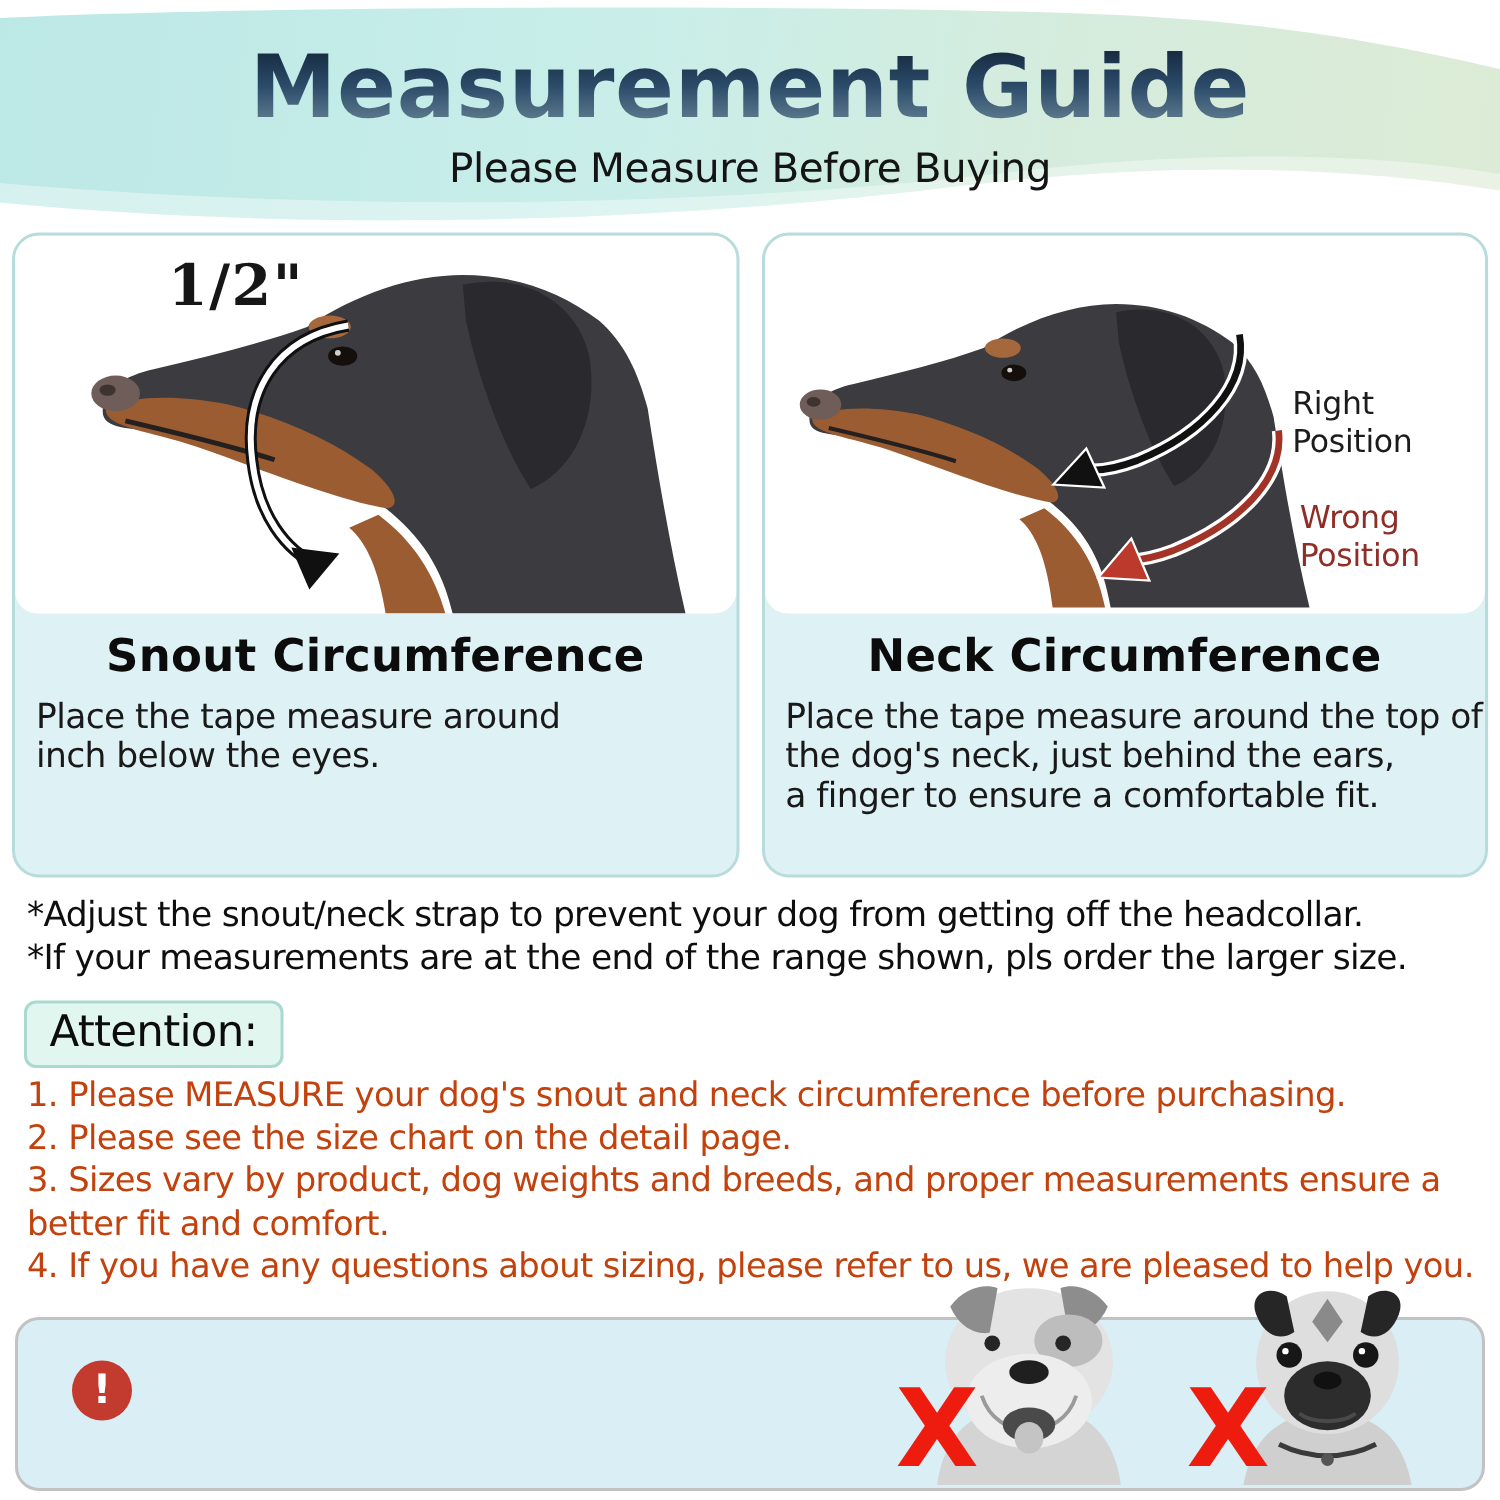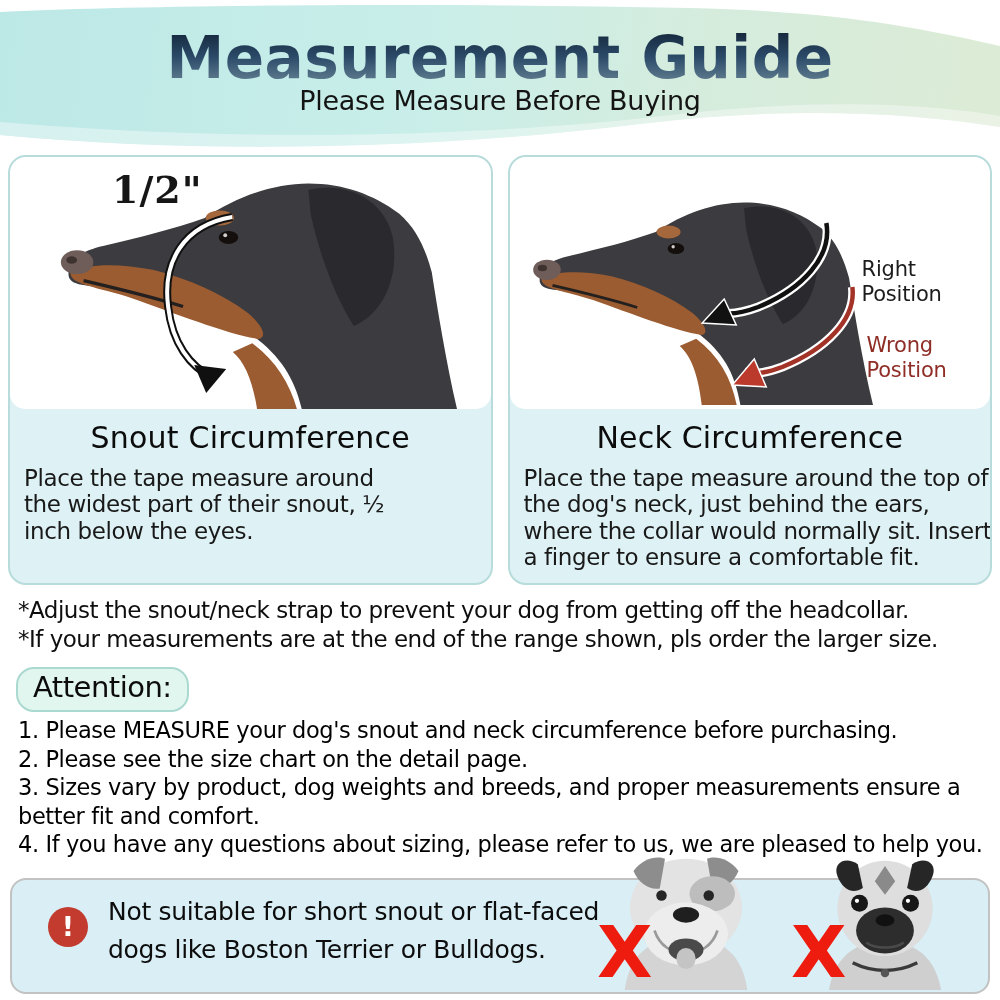--- a/index.html
+++ b/index.html
@@ -13,43 +13,43 @@
     background:linear-gradient(97deg,#bce8e6 0%,#c9eee9 42%,#d5ecdd 70%,#dcebd5 100%);}
   .header-waves{position:absolute;inset:0;width:100%;height:100%;}
   .page-title{
     position:absolute;top:24px;left:0;width:100%;text-align:center;
     font-size:58px;font-weight:bold;letter-spacing:0.5px;white-space:nowrap;
     background:linear-gradient(180deg,#132539 8%,#2b4a68 48%,#74909f 100%);
     -webkit-background-clip:text;background-clip:text;
     -webkit-text-fill-color:transparent;color:#1d3a5c;
   }
   .page-subtitle{
-    position:absolute;top:85px;left:0;width:100%;text-align:center;
+    position:absolute;top:97px;left:0;width:100%;text-align:center;
     font-size:27px;color:#141414;letter-spacing:-0.3px;white-space:nowrap;
   }
   
   .panels{position:absolute;top:155px;left:8px;width:984px;height:430px;display:flex;gap:15px;}
   .panel{flex:1;position:relative;background:#def1f4;border:2px solid #b7dcdb;border-radius:18px;overflow:hidden;}
   .photo{position:relative;height:252px;background:#fff;border-radius:15px;overflow:hidden;}
   .photo svg.scene{position:absolute;inset:0;width:100%;height:100%;}
   .half-label{position:absolute;left:102px;top:10px;font-family:"DejaVu Serif",serif;
     font-weight:bold;font-size:38px;color:#161616;letter-spacing:1px;}
   .pos-label{position:absolute;font-size:21px;line-height:1.17;width:98px;color:#1c1c1c;letter-spacing:-0.2px;margin-top:46px;}
   .pos-right{left:352px;top:54px;}
   .pos-wrong{left:357px;top:130px;color:#8e2e26;}
   .caption{padding:4px 14px 0;}
-  .caption h2{margin:7px 0 10px;text-align:center;font-size:30px;font-weight:normal;color:#0c0c0c;letter-spacing:0.2px;}
+  .caption h2{margin:7px 0 10px;text-align:center;font-size:30px;font-weight:bold;color:#0c0c0c;letter-spacing:0.2px;}
   .cap-line{font-size:23px;line-height:1.15;color:#191919;letter-spacing:-0.4px;white-space:nowrap;}
   
   .notes{position:absolute;top:596px;left:18px;}
   .note-line{font-size:23px;line-height:1.24;letter-spacing:-0.5px;color:#0e0e0e;white-space:nowrap;}
   .attention-label{position:absolute;top:667px;left:16px;font-size:29px;color:#0c0c0c;
-    background:#e2f6f0;border:2px solid #a9d9cf;border-radius:18px;padding:1px 15px 6px;letter-spacing:-0.5px;}
+    background:#e2f6f0;border:2px solid #a9d9cf;border-radius:8px;padding:1px 15px 6px;letter-spacing:-0.5px;}
   .attention-list{position:absolute;top:716px;left:18px;}
-  .att-line{font-size:22.5px;line-height:1.27;letter-spacing:-0.4px;color:#000000;white-space:nowrap;}
+  .att-line{font-size:22.5px;line-height:1.27;letter-spacing:-0.4px;color:#c2410c;white-space:nowrap;}
   
   .warning-box{position:absolute;top:878px;left:10px;width:976px;height:112px;
     background:#d9eef5;border:2px solid #c2c2c2;border-radius:16px;}
   .warning-icon{position:absolute;left:36px;top:27px;width:40px;height:40px;border-radius:50%;
     background:#c23b2e;color:#fff;font-size:27px;font-weight:bold;text-align:center;line-height:39px;}
   .warning-lines{position:absolute;left:96px;top:13px;}
   .warn-line{font-size:25px;line-height:1.53;letter-spacing:-0.3px;color:#0d0d0d;white-space:nowrap;}
   .dog-bulldog{position:absolute;left:578px;top:-30px;width:192px;height:140px;}
   .dog-pug{position:absolute;left:774px;top:-26px;width:198px;height:136px;}
   .x-mark{position:absolute;font-size:72px;font-weight:bold;color:#ee1c0f;line-height:1;
@@ -132,21 +132,20 @@
           <path d="M222,60 C174,68 152,104 158,150 C162,186 180,210 202,220" fill="none" stroke="#101010" stroke-width="8"></path>
           <path d="M222,60 C174,68 152,104 158,150 C162,186 180,210 202,220" fill="none" stroke="#ffffff" stroke-width="4"></path>
           <polygon points="184,208 216,212 196,236" fill="#101010"></polygon>
         </g>
       </svg>
       <div class="half-label">1/2"</div>
     </div>
     <div class="caption">
       <h2>Snout Circumference</h2>
       <div class="cap-line">Place the tape measure around</div>
-      <div class="cap-line">the widest part of their snout, ½</div>
       <div class="cap-line">inch below the eyes.</div>
     </div>
   </div>
 
   <div class="panel">
     <div class="photo">
       <svg class="scene" viewBox="0 0 480 252" preserveAspectRatio="none">
         <use href="#dob" xlink:href="#dob" transform="translate(2,18) scale(0.92)"></use>
         <g>
           <path d="M316,66 C322,100 292,132 248,150 C232,156 218,158 208,155" fill="none" stroke="#ffffff" stroke-width="9"></path>
@@ -159,21 +158,20 @@
           <polygon points="244,202 222,228 256,230" fill="#bb3a2b" stroke="#ffffff" stroke-width="1.5"></polygon>
         </g>
       </svg>
       <div class="pos-label pos-right">Right Position</div>
       <div class="pos-label pos-wrong">Wrong Position</div>
     </div>
     <div class="caption">
       <h2>Neck Circumference</h2>
       <div class="cap-line">Place the tape measure around the top of</div>
       <div class="cap-line">the dog's neck, just behind the ears,</div>
-      <div class="cap-line">where the collar would normally sit. Insert</div>
       <div class="cap-line">a finger to ensure a comfortable fit.</div>
     </div>
   </div>
 </div>
 
 <div class="notes">
   <div class="note-line">*Adjust the snout/neck strap to prevent your dog from getting off the headcollar.</div>
   <div class="note-line">*If your measurements are at the end of the range shown, pls order the larger size.</div>
 </div>
 
@@ -181,24 +179,20 @@
 <div class="attention-list">
   <div class="att-line">1. Please MEASURE your dog's snout and neck circumference before purchasing.</div>
   <div class="att-line">2. Please see the size chart on the detail page.</div>
   <div class="att-line">3. Sizes vary by product, dog weights and breeds, and proper measurements ensure a</div>
   <div class="att-line">better fit and comfort.</div>
   <div class="att-line">4. If you have any questions about sizing, please refer to us, we are pleased to help you.</div>
 </div>
 
 <div class="warning-box">
   <div class="warning-icon">!</div>
-  <div class="warning-lines">
-    <div class="warn-line">Not suitable for short snout or flat-faced</div>
-    <div class="warn-line">dogs like Boston Terrier or Bulldogs.</div>
-  </div>
   <svg class="dog-bulldog" viewBox="0 0 200 160">
     <use href="#bulldogg" xlink:href="#bulldogg"></use>
   </svg>
   <svg class="dog-pug" viewBox="0 0 200 160">
     <use href="#pugg" xlink:href="#pugg"></use>
   </svg>
   <div class="x-mark x-bulldog">X</div>
   <div class="x-mark x-pug">X</div>
 </div>
 

